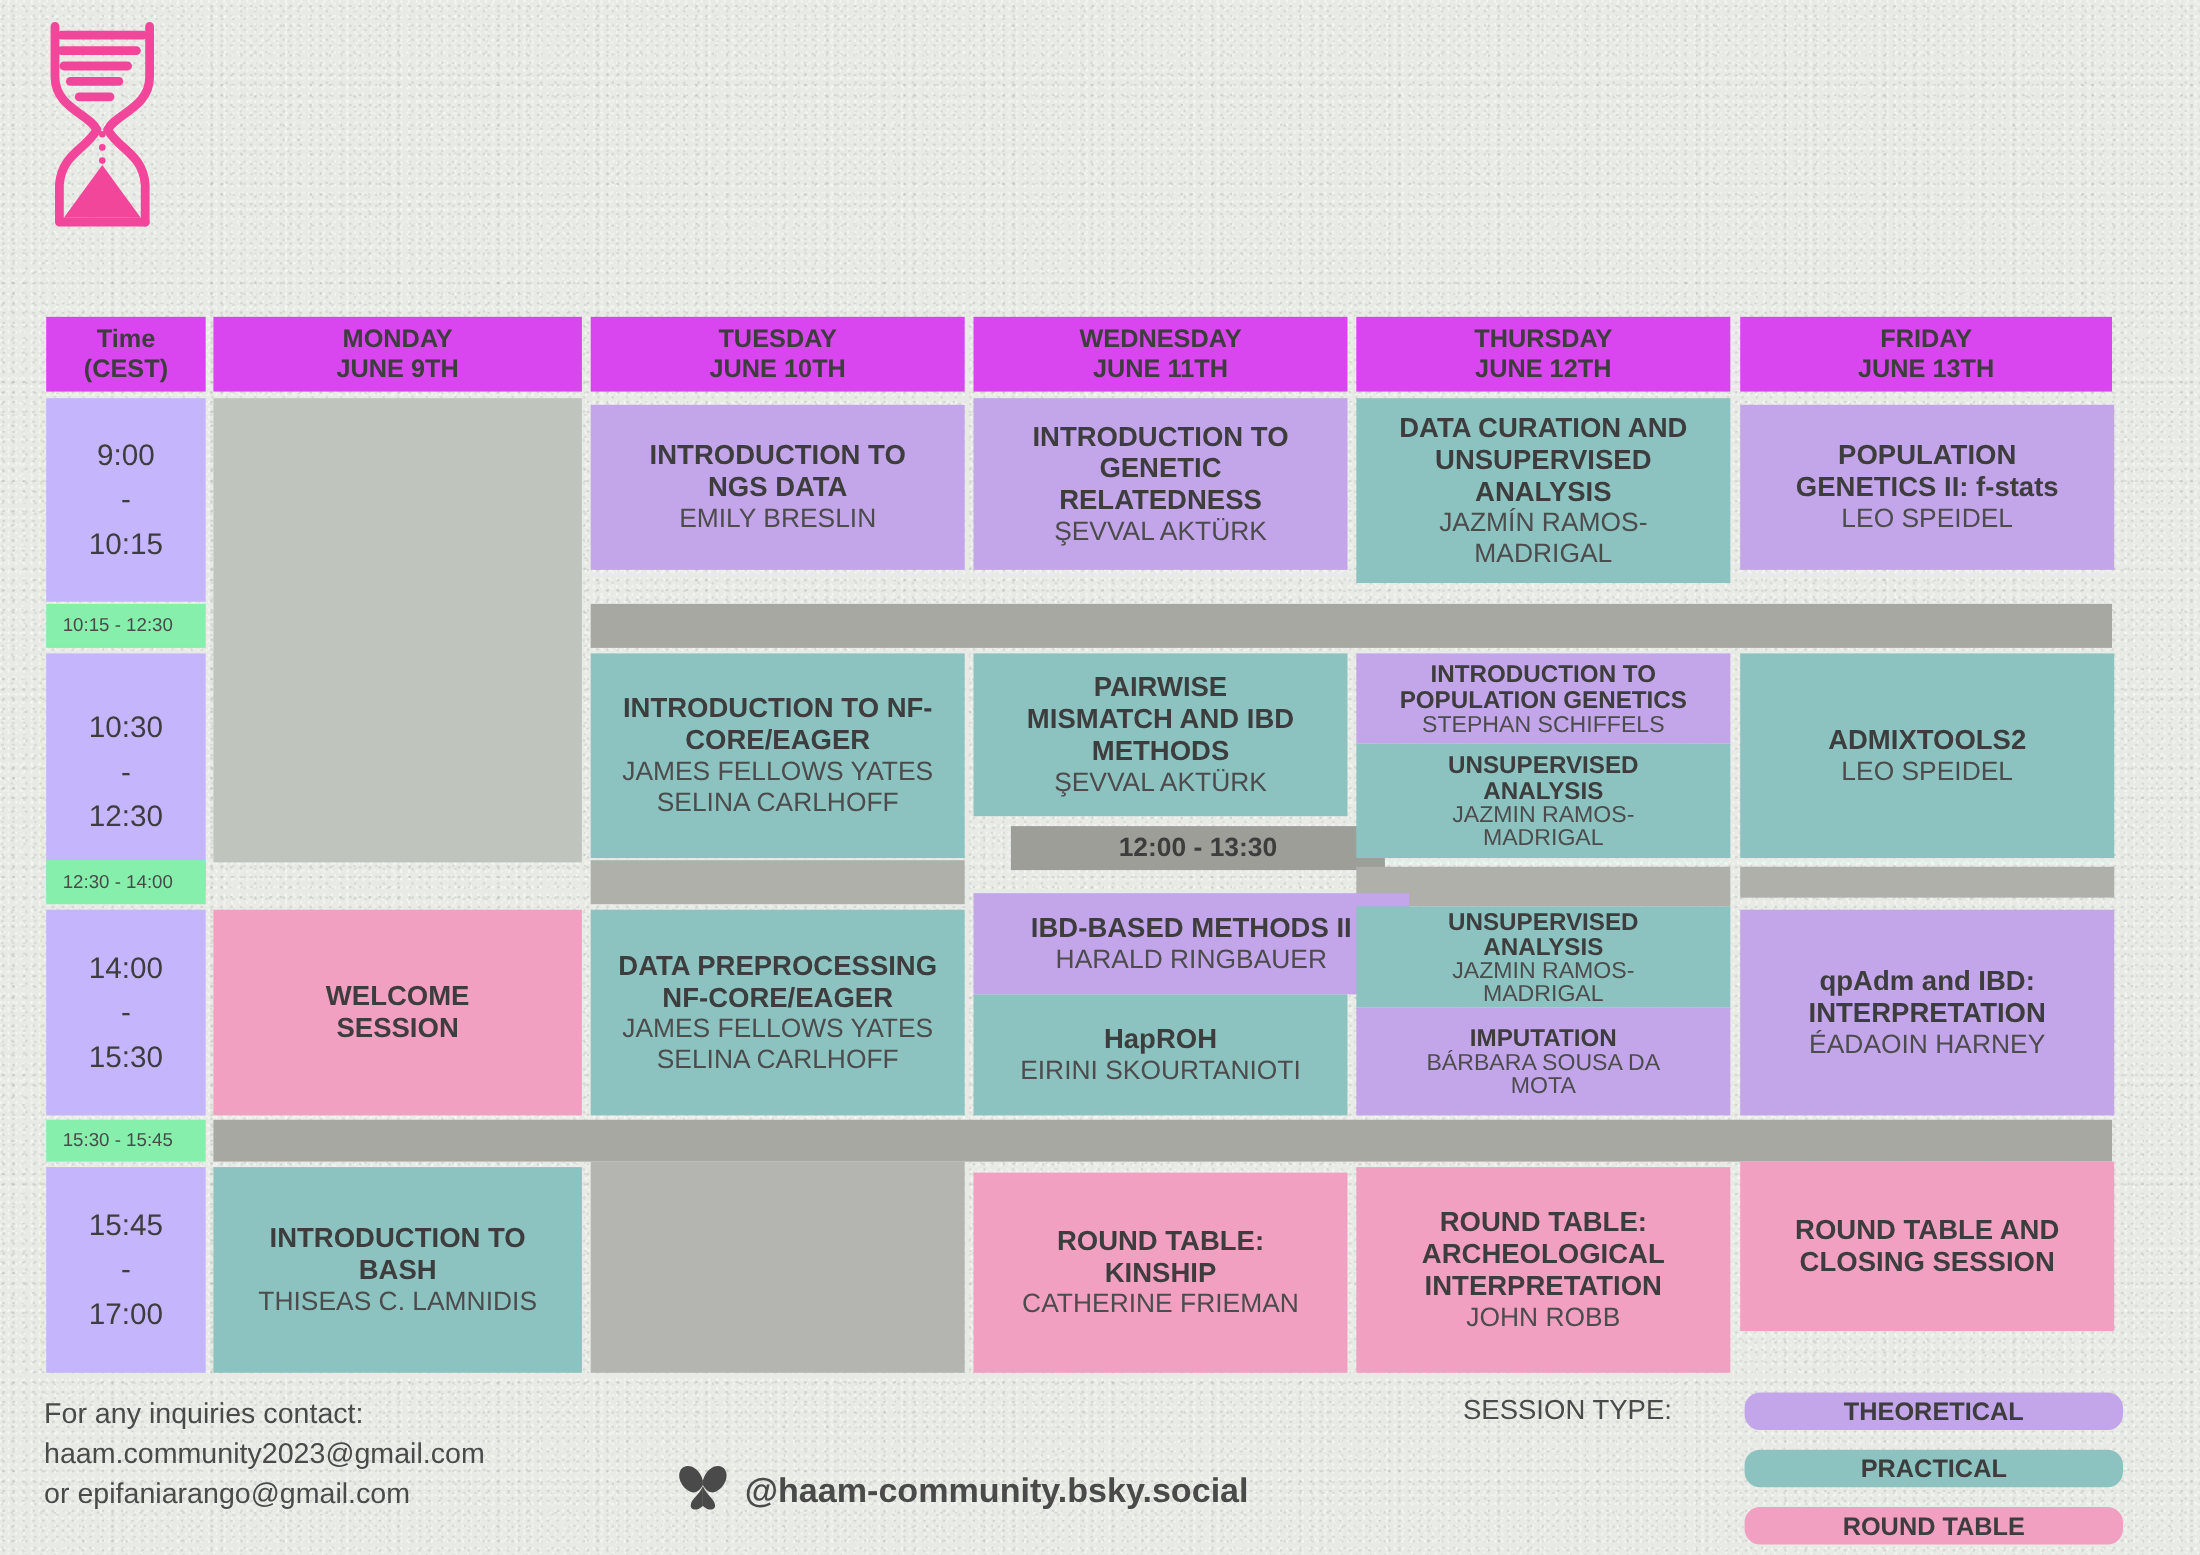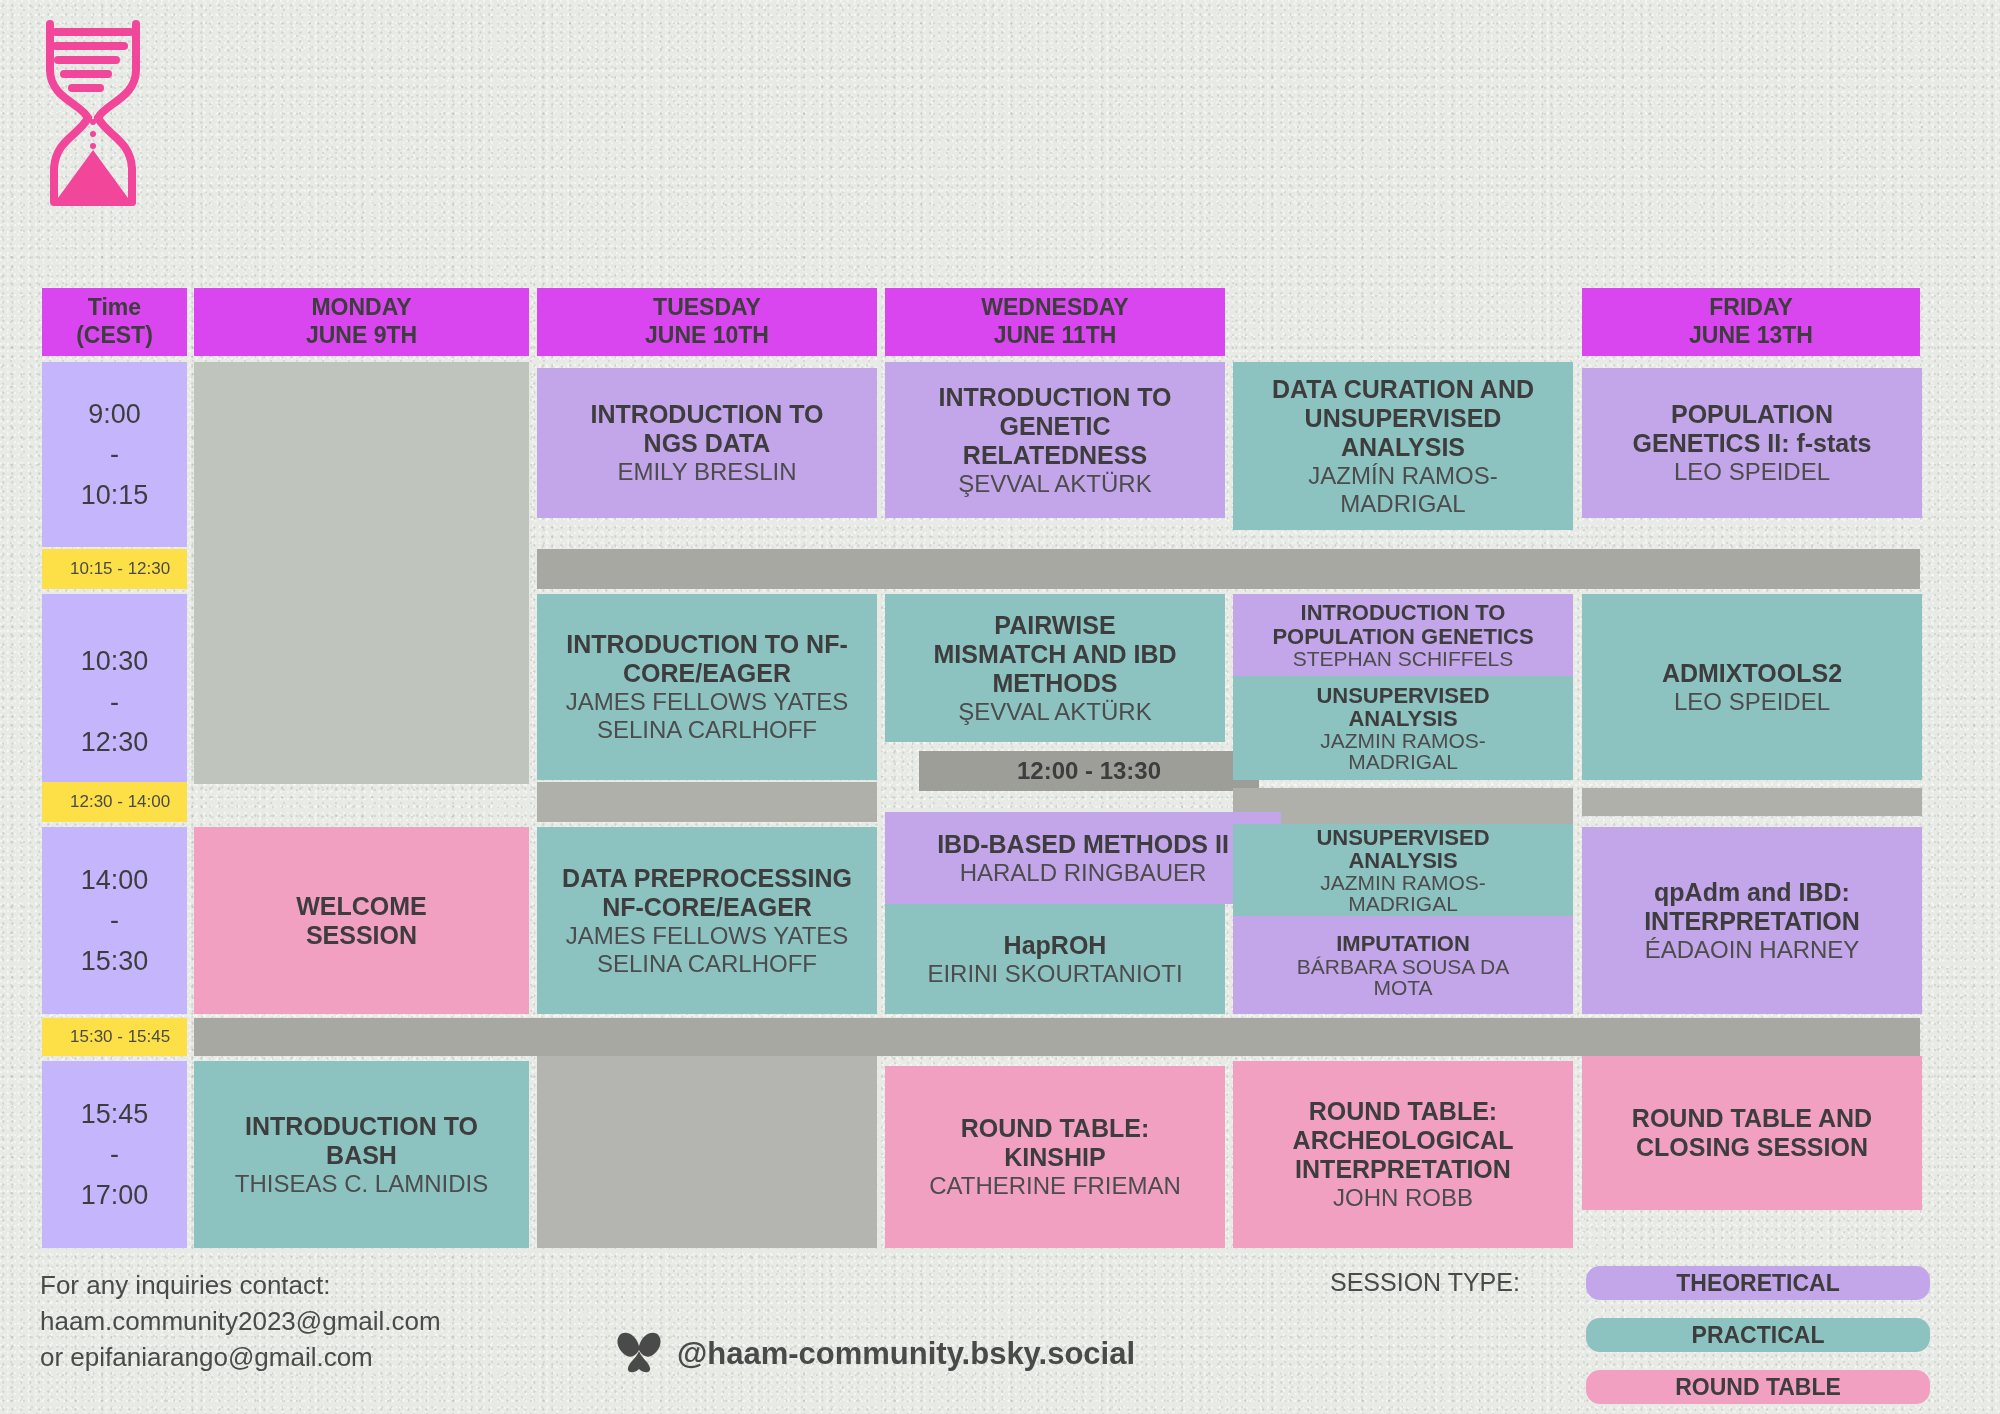--- a/index.html
+++ b/index.html
@@ -36,22 +36,22 @@
     letter-spacing:-1px;
     white-space:pre-line;
   }
 
   
   .cell{position:absolute;box-sizing:border-box;display:flex;flex-direction:column;
         align-items:center;justify-content:center;text-align:center;
         color:#3d3d3d;padding:4px 8px;}
   .hdr{background:#d946ef;font-weight:bold;font-size:23px;line-height:1.2;}
   .timecell{background:#c4b5fd;font-weight:normal;font-size:27px;line-height:1.5;}
-  .breaklabel{background:#fde047;font-size:17px;color:#4a4a4a;
-              align-items:flex-start;justify-content:center;padding-left:28px;}
+  .breaklabel{background:#86efac;font-size:17px;color:#4a4a4a;
+              align-items:flex-start;justify-content:center;padding-left:15px;}
   .breakbar{background:#b0b0ab;}
   .breakbar.dark{background:#a8a8a3;}
   .midbreak{background:#9e9e99;font-weight:bold;font-size:24px;color:#3d3d3d;}
   .empty{background:#bfc5bd;}
   .theo{background:#c3a5ea;}
   .prac{background:#8cc3c1;}
   .round{background:#f2a0c2;}
   .sess .t{font-weight:bold;font-size:25px;line-height:1.16;}
   .sess .p{font-size:24px;line-height:1.16;color:#4c4c4c;}
   .sess.xs .t{font-size:22px;line-height:1.05;}
@@ -106,20 +106,24 @@
     <span>JUNE 9TH</span>
   </div>
   <div class="cell hdr" style="left:537px;top:288px;width:340px;height:68px;">
     <span>TUESDAY</span>
     <span>JUNE 10TH</span>
   </div>
   <div class="cell hdr" style="left:885px;top:288px;width:340px;height:68px;">
     <span>WEDNESDAY</span>
     <span>JUNE 11TH</span>
   </div>
+  <div class="cell hdr" style="left:1233px;top:288px;width:340px;height:68px;">
+    <span>THURSDAY</span>
+    <span>JUNE 12TH</span>
+  </div>
   <div class="cell hdr" style="left:1582px;top:288px;width:338px;height:68px;">
     <span>FRIDAY</span>
     <span>JUNE 13TH</span>
   </div>
 
   <div class="cell timecell" style="left:42px;top:362px;width:145px;height:185px;white-space:pre-line;">9:00
 -
 10:15</div>
 
   <div class="cell empty" style="left:194px;top:362px;width:335px;height:422px;"></div>

